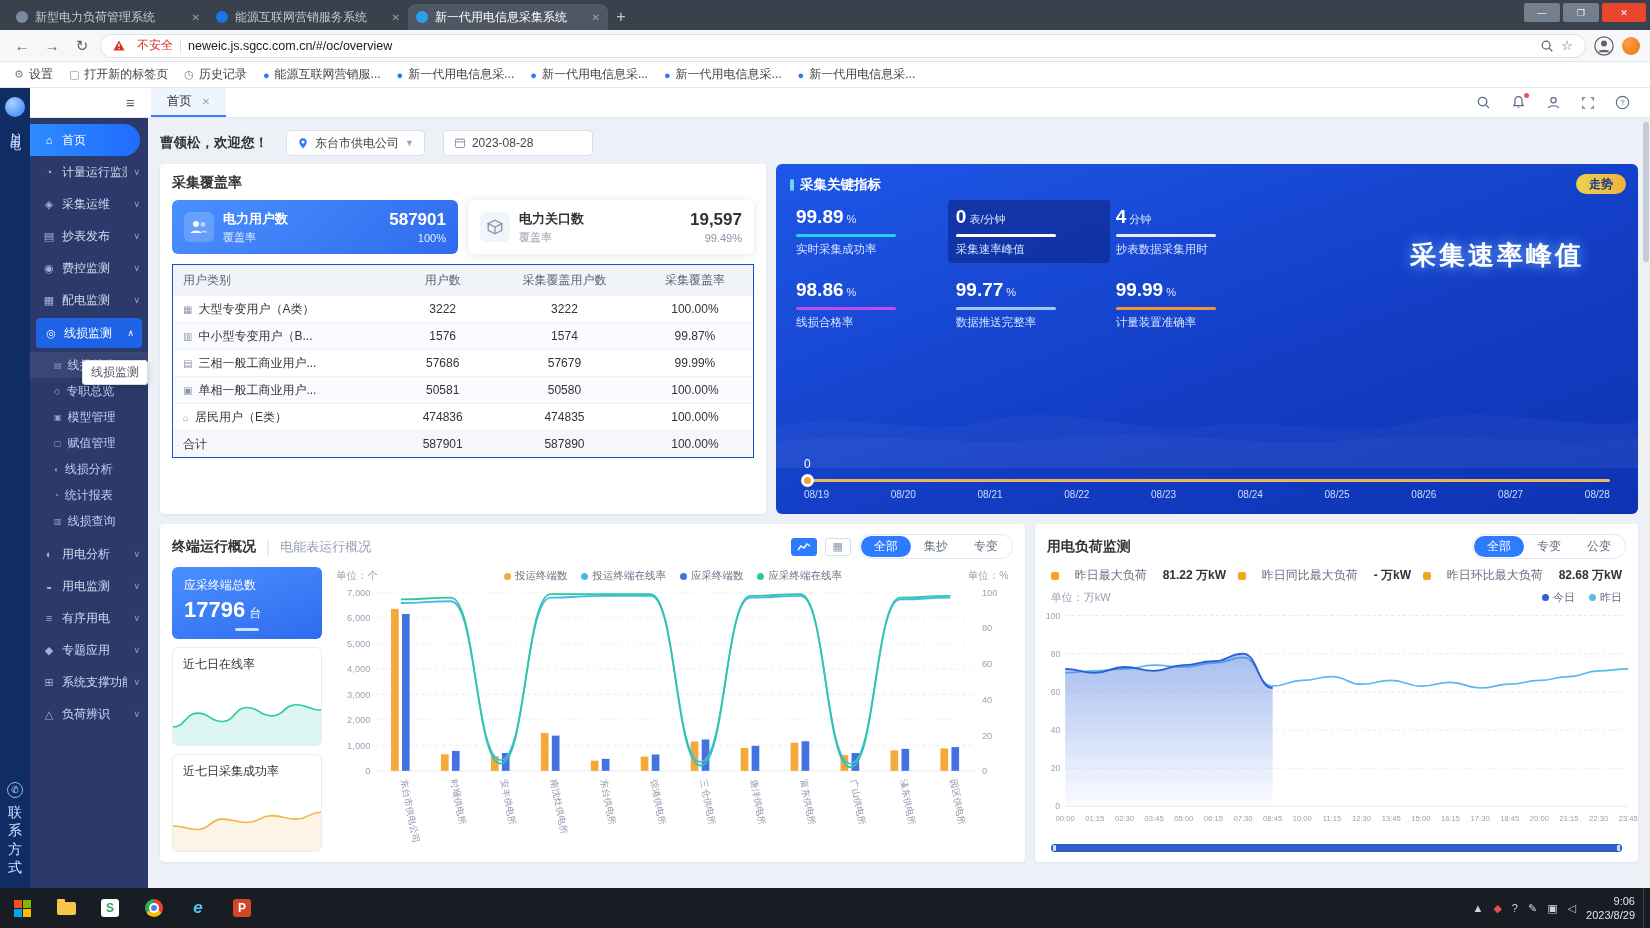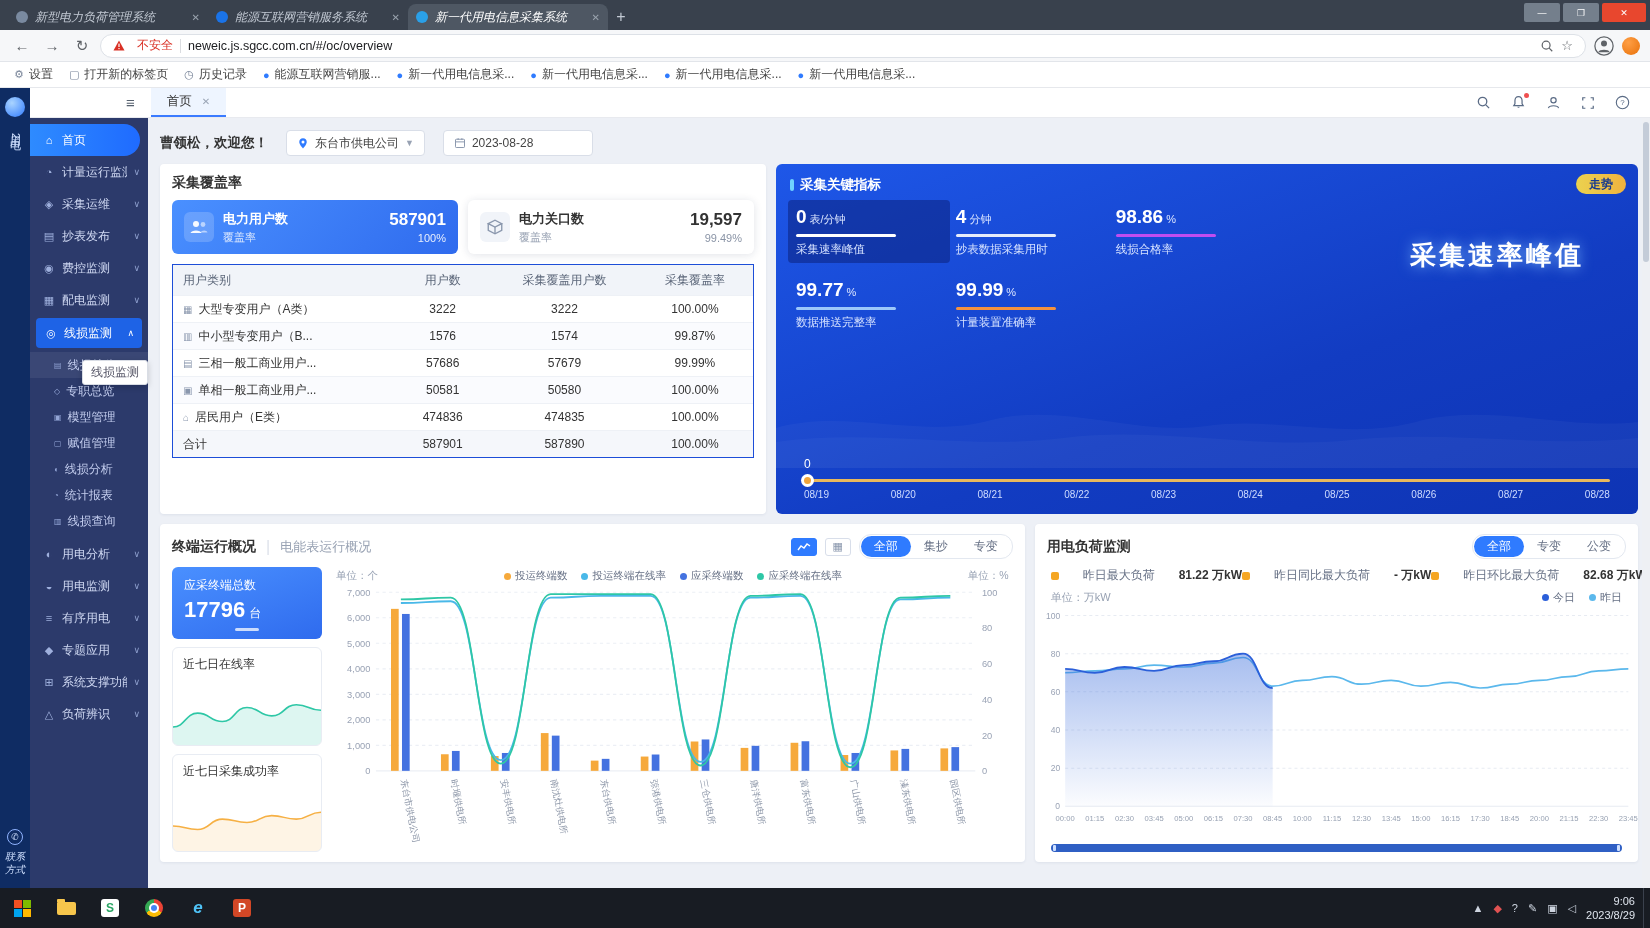--- a/index.html
+++ b/index.html
@@ -7,21 +7,21 @@
   .screen{width:1650px;height:928px;position:relative;overflow:hidden;
     font-family:"Liberation Sans","DejaVu Sans",sans-serif;background:#fff;display:flex;flex-direction:column;}
 
   
   .tabstrip{height:30px;background:#39414d;display:flex;align-items:flex-end;padding-left:8px;flex:0 0 auto;}
   .btabs{display:flex;height:26px;}
   .btab{width:200px;height:26px;display:flex;align-items:center;gap:7px;padding:0 8px;border-radius:8px 8px 0 0;
     color:#c3cad4;font-size:12px;}
   .btab.active{background:#4e5763;color:#fff;}
   .btab .fav{width:12px;height:12px;border-radius:50%;flex:0 0 auto;}
-  .btab-title{flex:1;white-space:nowrap;overflow:hidden;text-overflow:ellipsis;font-style:italic;}
+  .btab-title{flex:1;white-space:nowrap;overflow:hidden;text-overflow:ellipsis;}
   .btab-close{font-size:10px;color:#9aa3ae;}
   .newtab{width:26px;height:26px;display:flex;align-items:center;justify-content:center;color:#c3cad4;font-size:16px;}
   .ts-spacer{flex:1;}
   .wincontrols{display:flex;align-items:flex-start;height:30px;padding-top:3px;}
   .wc{width:36px;height:19px;display:flex;align-items:center;justify-content:center;font-size:9px;
     color:#fff;background:#747f8c;border-radius:2px;margin-left:3px;}
   .wc.close{background:#e8472e;width:44px;margin-right:4px;}
 
   .toolbar{height:32px;background:#f6f7f9;border-bottom:1px solid #e2e5ea;display:flex;align-items:center;
     padding:0 10px;gap:6px;flex:0 0 auto;}
@@ -43,21 +43,21 @@
 
   
   .app{flex:1;display:flex;min-height:0;}
   .rail{width:30px;background:#0f2c63;display:flex;flex-direction:column;align-items:center;flex:0 0 auto;}
   .rail-logo{width:20px;height:20px;border-radius:50%;margin-top:9px;background:radial-gradient(circle at 35% 30%,#aad4ff,#2f7bff);}
   .rail-brand{writing-mode:vertical-rl;color:#cfe0ff;font-size:11px;letter-spacing:3px;margin-top:10px;}
   .rail-spacer{flex:1;}
   .rail-contact{display:flex;flex-direction:column;align-items:center;gap:5px;margin-bottom:12px;}
   .rc-ic{width:16px;height:16px;border-radius:50%;border:1px solid #8fb3ff;color:#cfe0ff;font-size:9px;
     display:flex;align-items:center;justify-content:center;}
-  .rc-tx{color:#cfe0ff;font-size:10px;width:22px;text-align:center;line-height:1.3;font-style:italic;}
+  .rc-tx{color:#cfe0ff;font-size:14px;width:22px;text-align:center;line-height:1.3;}
 
   .app-right{flex:1;display:flex;flex-direction:column;min-width:0;position:relative;}
   .topbar{height:30px;background:#fff;border-bottom:1px solid #e8eaef;display:flex;align-items:center;flex:0 0 auto;}
   .collapse{margin-left:96px;color:#55606e;font-size:15px;}
   .page-tab{margin-left:16px;height:100%;display:flex;align-items:center;gap:10px;padding:0 16px;
     background:#eef5ff;border-bottom:2px solid #3a7bff;font-size:12.5px;color:#333;}
   .page-tab .x{color:#9aa5b5;font-size:10px;}
   .tb-icons-right{margin-left:auto;display:flex;align-items:center;gap:20px;margin-right:20px;color:#5a6b85;}
   .tbi{position:relative;display:flex;align-items:center;}
   .tbi .dot{position:absolute;top:-2px;right:-3px;width:5px;height:5px;background:#f05050;border-radius:50%;}
@@ -170,21 +170,21 @@
   .tp-chart{flex:1;display:flex;flex-direction:column;min-width:0;}
   .tc-top{display:flex;align-items:center;font-size:10.5px;color:#99a3b5;padding:2px 4px 0;}
   .tc-legend{flex:1;display:flex;justify-content:center;gap:14px;}
   .lg-item{display:flex;align-items:center;gap:4px;color:#667085;}
   .lg-dot{width:7px;height:7px;border-radius:50%;}
   .tc-svg{flex:1;width:100%;}
 
   
   .load-panel{flex:1;display:flex;flex-direction:column;min-width:0;}
   .lp-stats{display:flex;justify-content:space-between;padding:2px 16px;font-size:12px;align-items:center;}
-  .stat{display:flex;align-items:center;gap:24px;white-space:nowrap;}
+  .stat{display:flex;align-items:center;gap:16px;white-space:nowrap;}
   .st-dot{width:8px;height:8px;background:#f5a623;border-radius:2px;}
   .st-lb{color:#667085;}
   .st-val{color:#333;font-weight:bold;}
   .lp-meta{display:flex;padding:4px 16px 0;font-size:11px;color:#98a2b3;align-items:center;}
   .lp-legend{margin-left:auto;display:flex;gap:14px;}
   .lp-chart{flex:1;width:100%;min-height:0;}
   .lp-zoom{height:8px;margin:2px 16px 10px;background:#2f5fc4;border-radius:4px;position:relative;}
   .lp-zoom::before,.lp-zoom::after{content:"";position:absolute;top:1px;width:3px;height:6px;background:#cfe0ff;border-radius:1px;}
   .lp-zoom::before{left:2px;}
   .lp-zoom::after{right:2px;}
@@ -591,20 +591,25 @@
                     <div class="c3">587890</div>
                     <div class="c4">100.00%</div>
                   </div>
                 </div>
             </div>
 
             <div class="kpi-panel">
               <div class="kpi-title">采集关键指标</div>
               <div class="trend-btn">走势</div>
               <div class="kpi-grid" id="kpi-grid">
+                  <div class="metric">
+                    <div class="vrow"><span class="v">99.89</span><span class="u">%</span></div>
+                    <div class="bar" style="background: rgb(36, 211, 238);"></div>
+                    <div class="lb">实时采集成功率</div>
+                  </div>
                   <div class="metric highlight">
                     <div class="vrow"><span class="v">0</span><span class="u">表/分钟</span></div>
                     <div class="bar" style="background: rgb(255, 255, 255);"></div>
                     <div class="lb">采集速率峰值</div>
                   </div>
                   <div class="metric">
                     <div class="vrow"><span class="v">4</span><span class="u">分钟</span></div>
                     <div class="bar" style="background: rgb(230, 236, 250);"></div>
                     <div class="lb">抄表数据采集用时</div>
                   </div>

